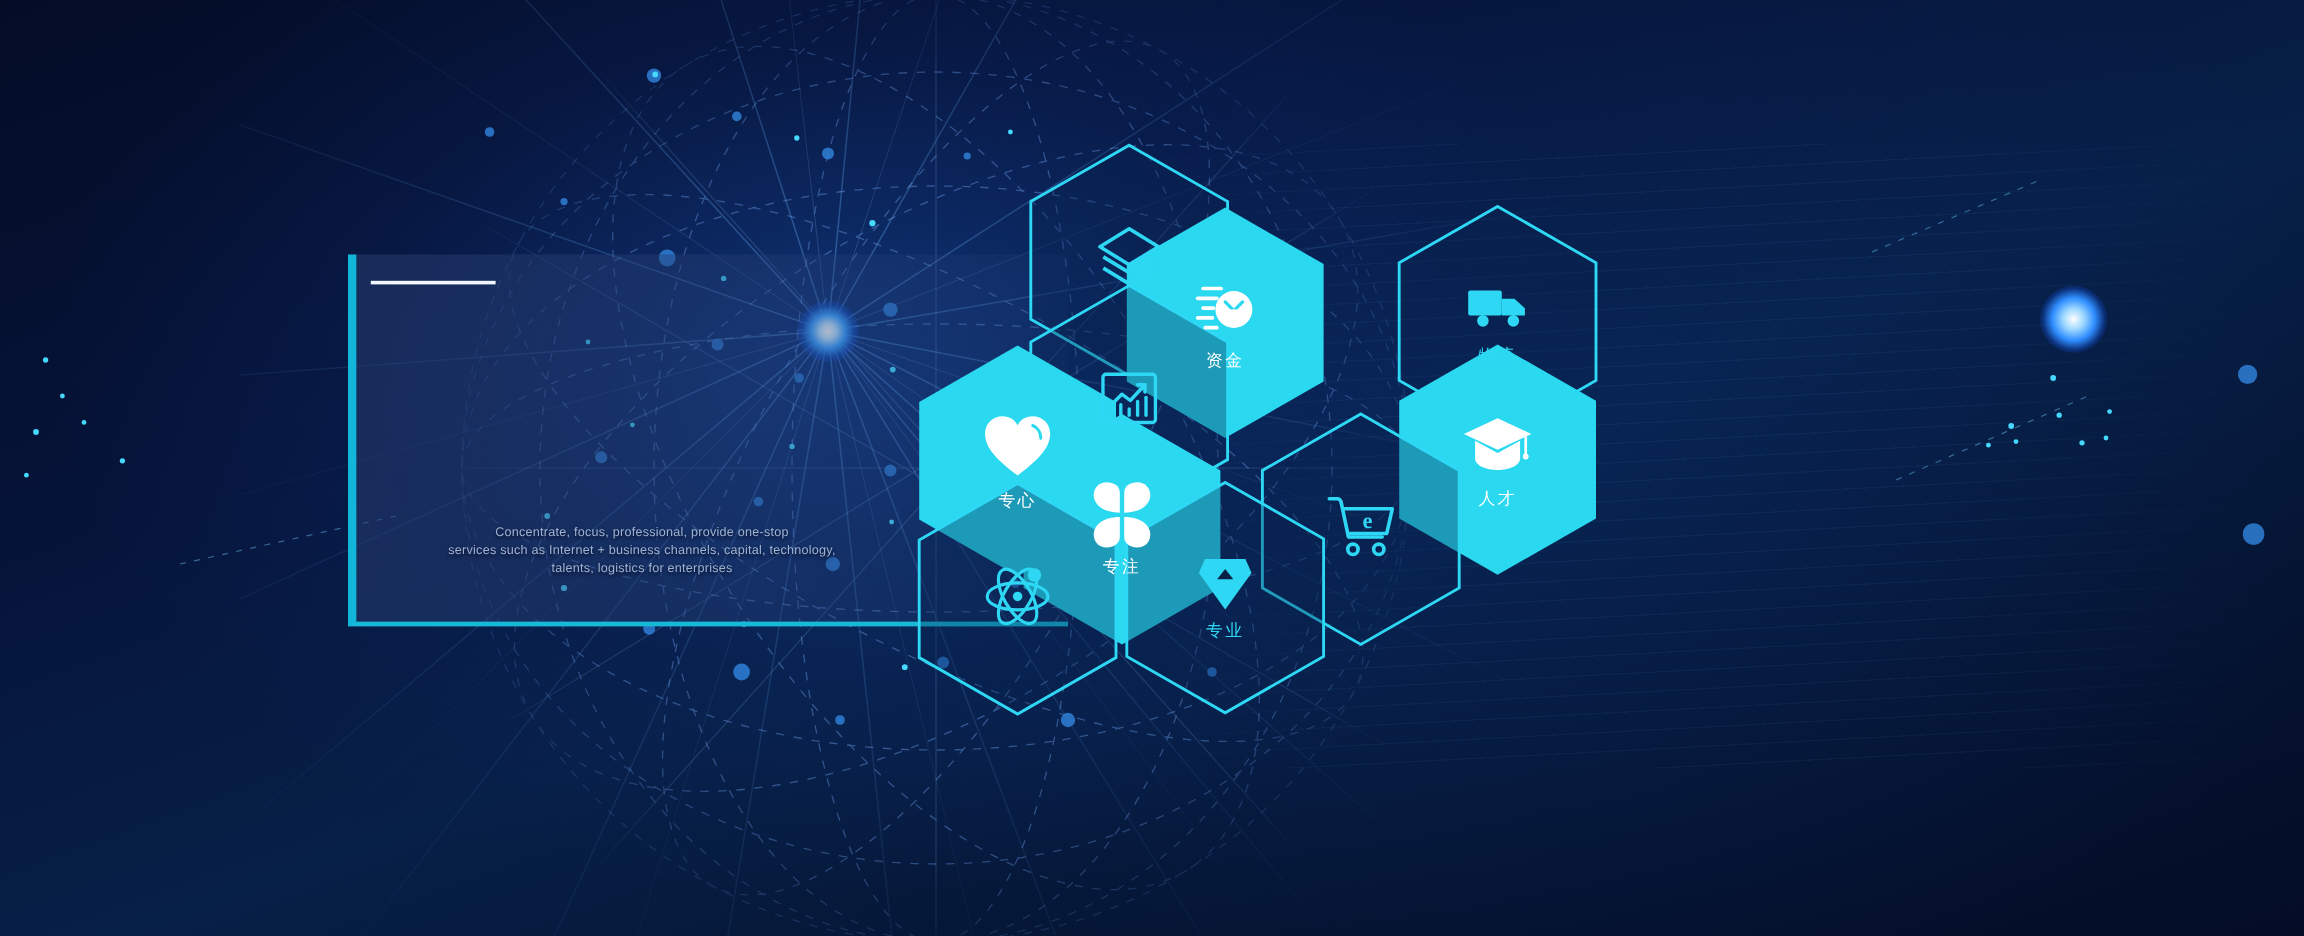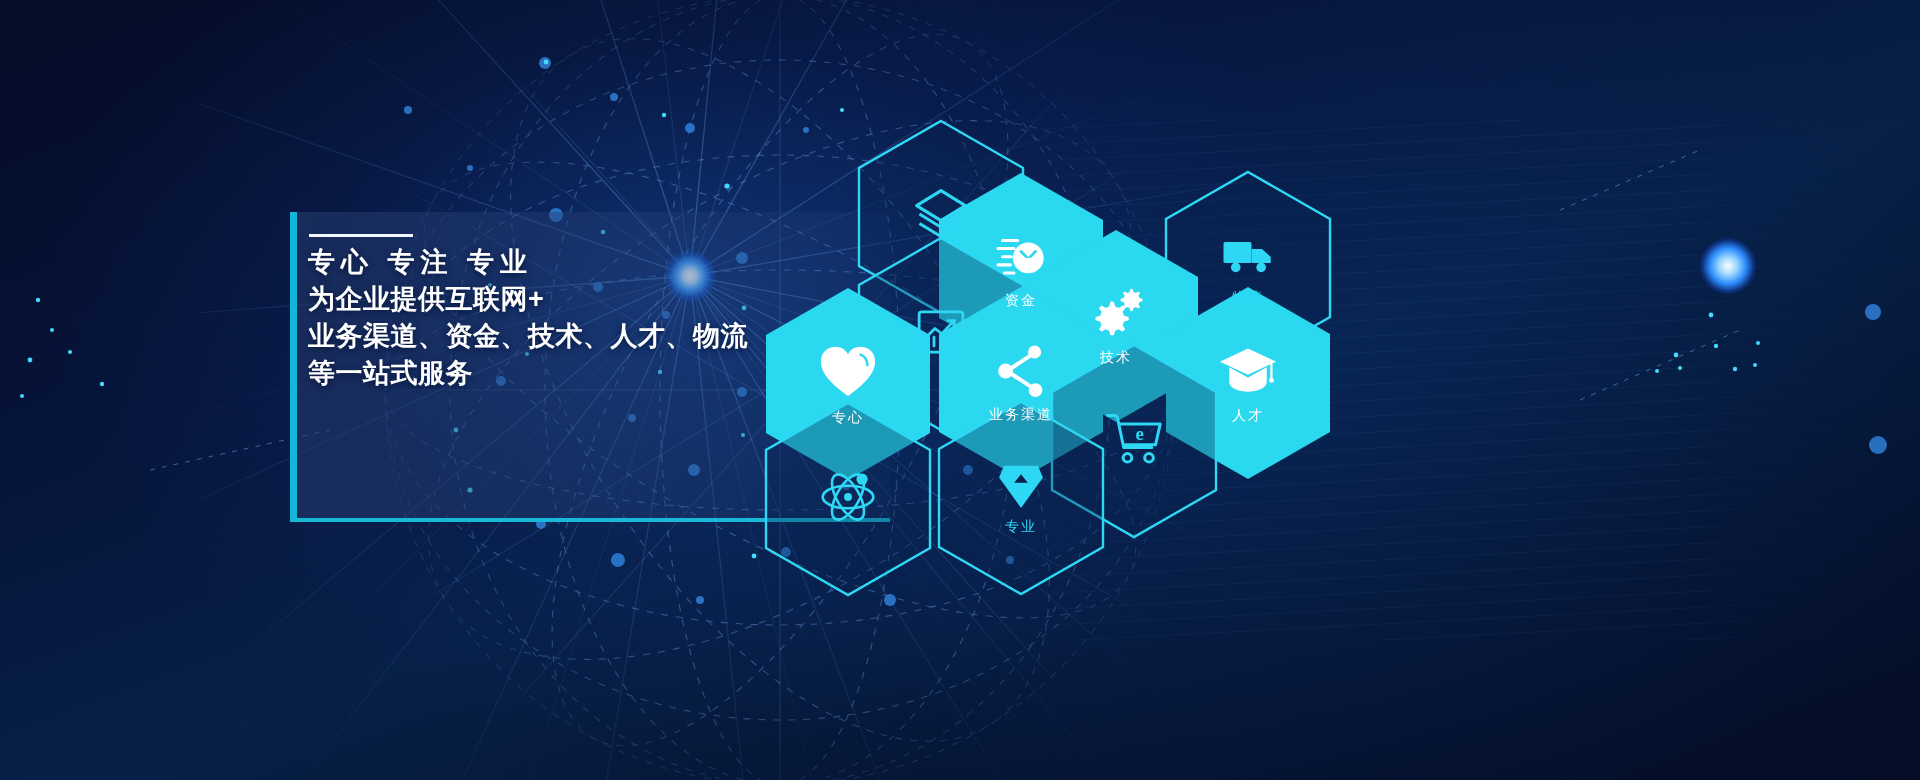--- a/index.html
+++ b/index.html
@@ -242,27 +242,26 @@
         <path d="M1560 210 L1700 150"></path>
           <path d="M1580 400 L1740 330"></path>
         <path d="M150 470 L330 430"></path>
       </g>
     </svg>
   </div>
 
   <div class="panel"></div>
   <div class="panel-rule"></div>
 
-  <div class="headline">
-    <div class="ln l1">专心  专注  专业</div>
-    <div class="ln">为企业提供互联网+</div>
-    <div class="ln">业务渠道、资金、技术、人才、物流</div>
-    <div class="ln">等一站式服务</div>
+
+  <div class="subtitle">
+    <div>Concentrate, focus, professional, provide one-stop</div>
+    <div>services such as Internet + business channels, capital, technology,</div>
+    <div>talents, logistics for enterprises</div>
   </div>
-
 
   <div class="hexwrap" id="hexwrap">
       <div class="hex outline nolabel" style="left: 855px; top: 118px;">
         <div class="shape"><svg width="172" height="198" viewBox="0 0 172 198">
             <polygon points="86,3 168,50 168,148 86,195 4,148 4,50" fill="rgba(10,34,78,0.34)" stroke="#2ed8f5" stroke-width="2.4"></polygon>
           </svg></div>
         <div class="content">
           <span>
             <svg class="glyph" width="60" height="60" viewBox="0 0 64 64" fill="none" stroke="#2ed8f5" stroke-width="3.2" stroke-linejoin="round">
       <path d="M32 6 L58 22 L32 38 L6 22 Z"></path>
@@ -322,85 +321,66 @@
               <path d="M40 19 L47 19 L47 26"></path>
       <path d="M16 48 L16 42"></path>
               <path d="M24 48 L24 38"></path>
               <path d="M32 48 L32 42"></path>
               <path d="M40 48 L40 35"></path>
               <path d="M48 48 L48 31"></path>
             </svg>
           </span>
         </div>
       </div>
-      <div class="hex solid" style="left: 1030px; top: 227px;">
-        <div class="shape"><svg width="172" height="198" viewBox="0 0 172 198">
-            <polygon points="86,3 168,50 168,148 86,195 4,148 4,50" fill="#2ad8f0" stroke="none"></polygon>
-          </svg></div>
-        <div class="content">
-          <span>
-            <svg class="glyph" width="58" height="58" viewBox="0 0 64 64">
-      <g fill="#ffffff">
-        <path d="M48 4 l2.4 .5 .9 3.3 2.6 1.1 2.9-1.8 1.8 1.8 -1.8 2.9 1.1 2.6 3.3 .9 0 2.5 -3.3 .9 -1.1 2.6 1.8 2.9 -1.8 1.8 -2.9-1.8 -2.6 1.1 -.9 3.3 -2.5 0 -.9-3.3 -2.6-1.1 -2.9 1.8 -1.8-1.8 1.8-2.9 -1.1-2.6 -3.3-.9 0-2.5 3.3-.9 1.1-2.6 -1.8-2.9 1.8-1.8 2.9 1.8 2.6-1.1 .9-3.3 Z"></path>
-        <circle cx="49.2" cy="17.5" r="5.2" fill="#2ad8f0"></circle>
-        <path d="M26 18 l3.6 .8 1.4 5 4 1.7 4.4-2.8 2.7 2.7 -2.8 4.4 1.7 4 5 1.4 0 3.8 -5 1.4 -1.7 4 2.8 4.4 -2.7 2.7 -4.4-2.8 -4 1.7 -1.4 5 -3.8 0 -1.4-5 -4-1.7 -4.4 2.8 -2.7-2.7 2.8-4.4 -1.7-4 -5-1.4 0-3.8 5-1.4 1.7-4 -2.8-4.4 2.7-2.7 4.4 2.8 4-1.7 1.4-5 Z"></path>
-        <circle cx="27.9" cy="38" r="7.8" fill="#2ad8f0"></circle>
-      </g>
-            </svg>
-          </span>
-          <span class="lbl">技术</span>
-        </div>
-      </div>
       <div class="hex solid" style="left: 762px; top: 285px; justify-content: center;">
         <div class="shape"><svg width="172" height="198" viewBox="0 0 172 198">
             <polygon points="86,3 168,50 168,148 86,195 4,148 4,50" fill="#2ad8f0" stroke="none"></polygon>
           </svg></div>
         <div class="content">
           <span>
             <svg class="glyph" width="62" height="62" viewBox="0 0 64 64">
       <path d="M32 57 C10 41 4 31 4 21 C4 12 11 6 19 6 C25 6 30 9 32 14 C34 9 39 6 45 6 C53 6 60 12 60 21 C60 31 54 41 32 57 Z" fill="#ffffff"></path>
       <path d="M45 14 C50 16 52 21 52 25" stroke="#2ad8f0" stroke-width="2.6" fill="none" stroke-linecap="round"></path>
             </svg>
           </span>
           <span class="lbl">专心</span>
-        </div>
-      </div>
-      <div class="hex solid" style="left: 935px; top: 284px;">
-        <div class="shape"><svg width="172" height="198" viewBox="0 0 172 198">
-            <polygon points="86,3 168,50 168,148 86,195 4,148 4,50" fill="#2ad8f0" stroke="none"></polygon>
-          </svg></div>
-        <div class="content">
-          <span>
-            <svg class="glyph" width="58" height="58" viewBox="0 0 64 64">
-      <g stroke="#ffffff" stroke-width="4.4" stroke-linecap="round" fill="none">
-        <path d="M18 31 L47 12"></path>
-                <path d="M18 33 L47 52"></path>
-              </g>
-      <circle cx="47" cy="11" r="7.2" fill="#ffffff"></circle>
-      <circle cx="15" cy="32" r="8.2" fill="#ffffff"></circle>
-      <circle cx="48" cy="53" r="7.6" fill="#ffffff"></circle>
-            </svg>
-          </span>
-          <span class="lbl">业务渠道</span>
         </div>
       </div>
       <div class="hex solid" style="left: 1162px; top: 284px; text-align: right;">
         <div class="shape"><svg width="172" height="198" viewBox="0 0 172 198">
             <polygon points="86,3 168,50 168,148 86,195 4,148 4,50" fill="#2ad8f0" stroke="none"></polygon>
           </svg></div>
         <div class="content">
           <span>
             <svg class="glyph" width="60" height="60" viewBox="0 0 64 64">
       <path d="M32 8 L62 22 L32 36 L2 22 Z" fill="#ffffff"></path>
       <path d="M12 28 L12 44 C12 50 22 54 32 54 C42 54 52 50 52 44 L52 28 L32 39 Z" fill="#ffffff"></path>
       <path d="M57 25 L57 40" stroke="#ffffff" stroke-width="2.4" stroke-linecap="round"></path>
       <circle cx="57" cy="42" r="2.6" fill="#ffffff"></circle>
             </svg>
           </span>
           <span class="lbl">人才</span>
+        </div>
+      </div>
+      <div class="hex solid" style="left: 849px; top: 342px;">
+        <div class="shape"><svg width="172" height="198" viewBox="0 0 172 198">
+            <polygon points="86,3 168,50 168,148 86,195 4,148 4,50" fill="#2ad8f0" stroke="none"></polygon>
+          </svg></div>
+        <div class="content">
+          <span>
+            <svg class="glyph" width="58" height="58" viewBox="0 0 64 64">
+              <g fill="#ffffff">
+      <path d="M30 30 L30 12 C30 5 24 2 18 2 C11 2 6 7 6 14 C6 22 14 30 30 30 Z"></path>
+      <path d="M34 30 L34 12 C34 5 40 2 46 2 C53 2 58 7 58 14 C58 22 50 30 34 30 Z"></path>
+      <path d="M30 34 L30 52 C30 59 24 62 18 62 C11 62 6 57 6 50 C6 42 14 34 30 34 Z"></path>
+      <path d="M34 34 L34 52 C34 59 40 62 46 62 C53 62 58 57 58 50 C58 42 50 34 34 34 Z"></path>
+              </g>
+            </svg>
+          </span>
+          <span class="lbl">专注</span>
         </div>
       </div>
       <div class="hex outline nolabel" style="left: 1048px; top: 342px;">
         <div class="shape"><svg width="172" height="198" viewBox="0 0 172 198">
             <polygon points="86,3 168,50 168,148 86,195 4,148 4,50" fill="rgba(10,34,78,0.34)" stroke="#2ed8f5" stroke-width="2.4"></polygon>
           </svg></div>
         <div class="content">
           <span>
             <svg class="glyph" width="60" height="60" viewBox="0 0 64 64" fill="none" stroke="#2ed8f5" stroke-width="3.2" stroke-linecap="round" stroke-linejoin="round">
       <path d="M4 7 H11 C13 7 14 8 14.5 10 L21 41 H51"></path>

